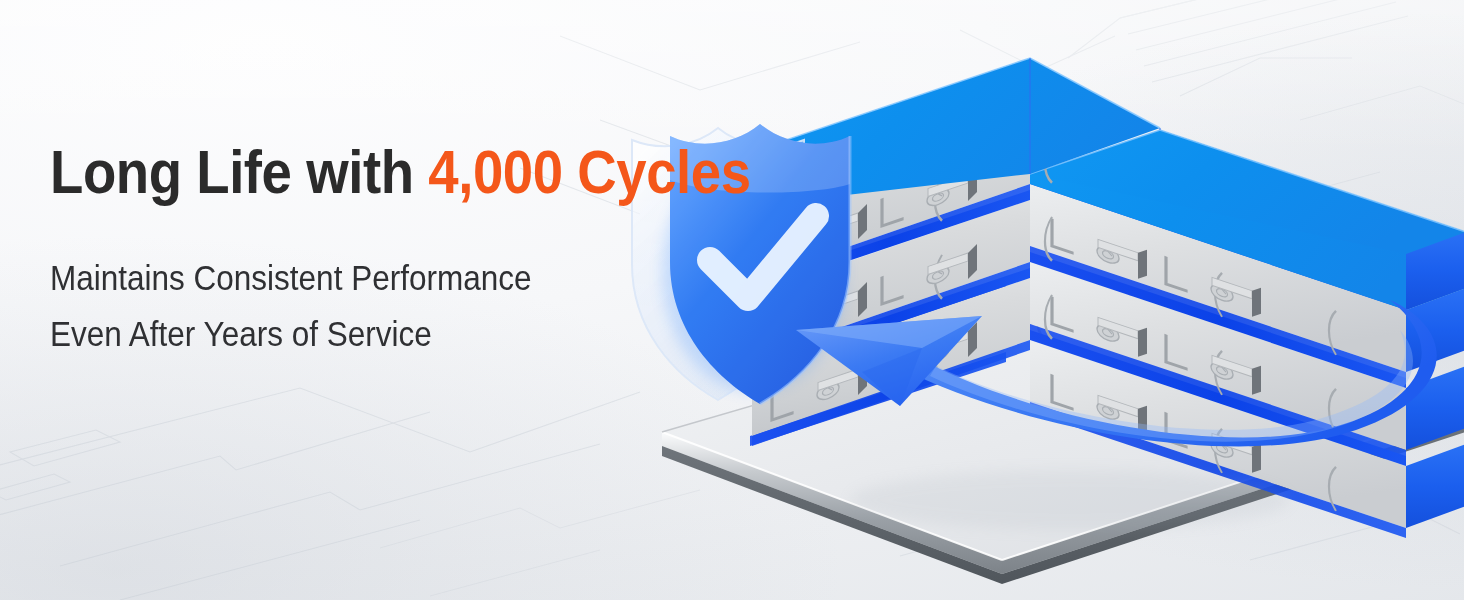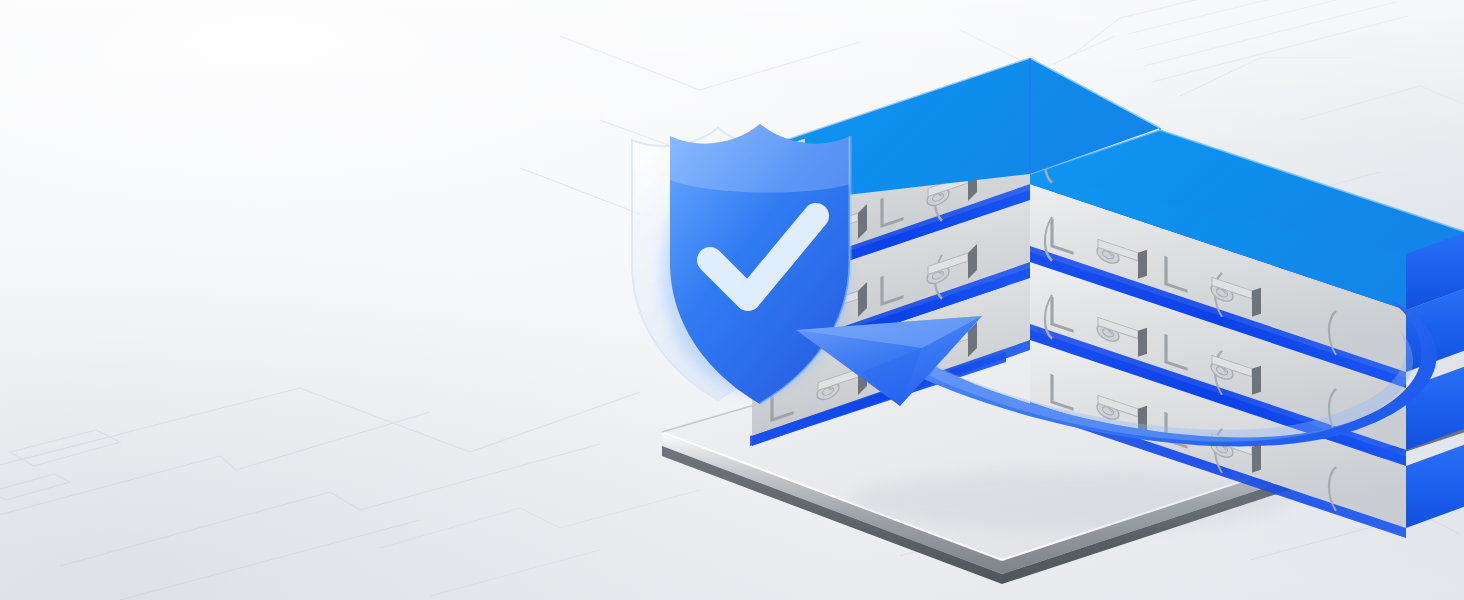--- a/index.html
+++ b/index.html
@@ -116,20 +116,28 @@
       </g>
       <g stroke="#d3d8de" stroke-width="1" fill="none" opacity=".5">
         <path d="M380 548 L520 508 L560 528 L700 490"></path>
         <path d="M430 596 L600 550"></path>
         <path d="M1300 120 L1420 86 L1464 104"></path>
         <path d="M1240 210 L1380 172"></path>
       </g>
     </svg>
   </div>
 
+  <div class="copy">
+    <h1 class="headline"><span>Long Life with </span><span class="accent">4,000 Cycles</span></h1>
+
+    <div class="subcopy">
+      <div>Maintains Consistent Performance</div>
+      <div>Even After Years of Service</div>
+    </div>
+  </div>
 
   <div class="stage">
     <svg viewBox="0 0 880 600" preserveAspectRatio="xMidYMid meet" aria-hidden="true">
       <defs>
 
         <linearGradient id="gTop" x1="0" y1="0" x2="1" y2="0.35">
           <stop offset="0" stop-color="#1098f3"></stop>
           <stop offset=".45" stop-color="#0d8fee"></stop>
           <stop offset="1" stop-color="#1385e9"></stop>
         </linearGradient>

